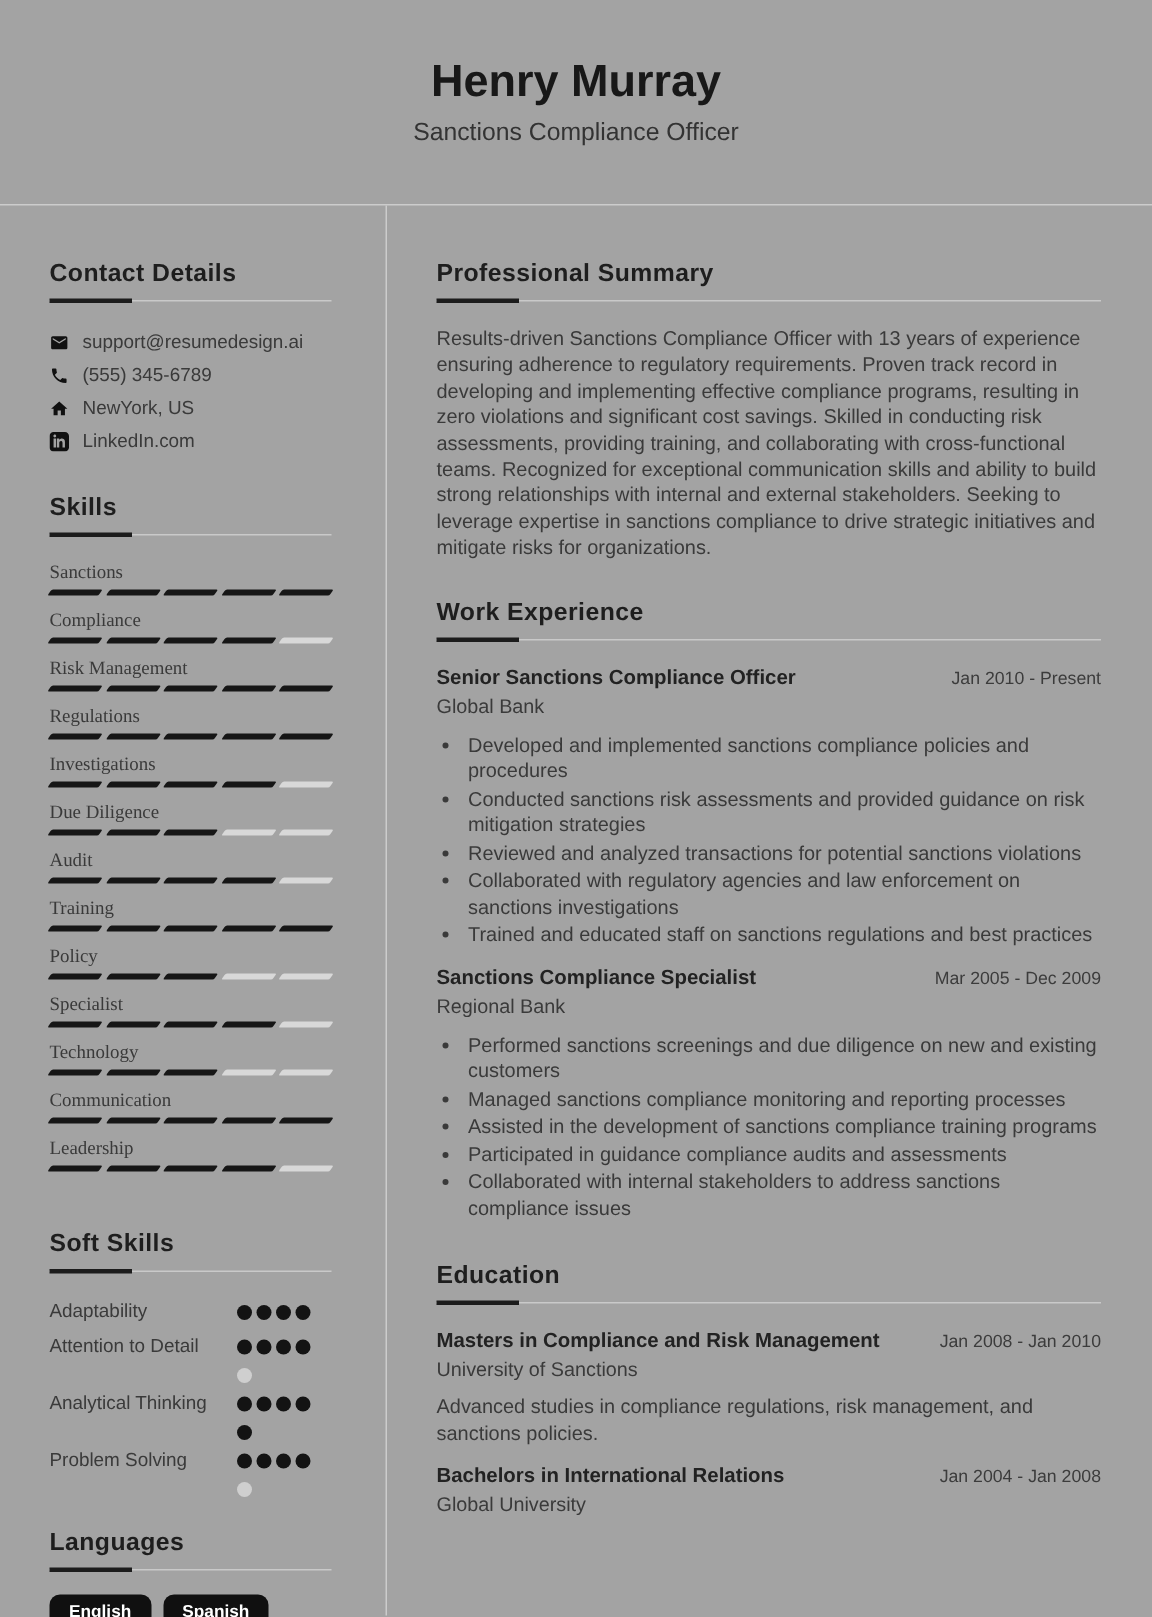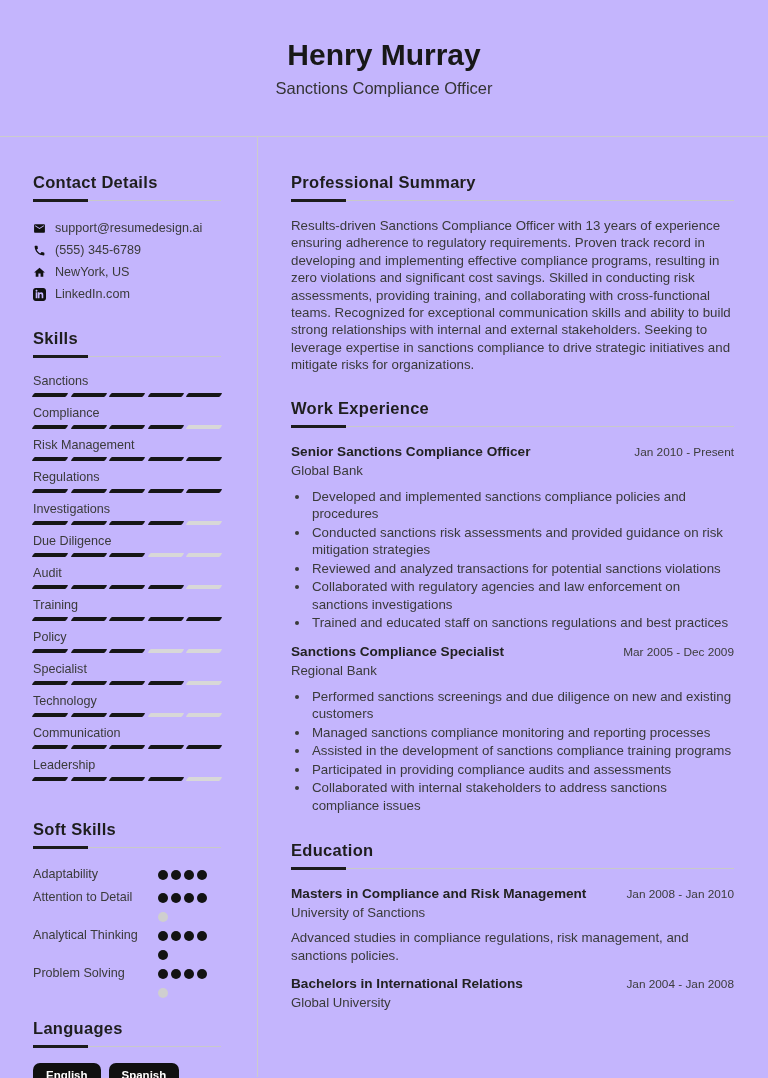--- a/index.html
+++ b/index.html
@@ -2,21 +2,21 @@
 <html style="--text: #3a3a3a; --heading: #1e1e1e; --accent: #1c1c1c; --bar-filled: #161616; --bar-empty: #d8d8d8; --dot-filled: #131313; --dot-empty: #cfcfcf; --divider: #cccccc; --badge-bg: #101010; --badge-text: #ffffff;"><head>
 <meta charset="utf-8">
 <style>
   :root {
     --text:#3a3a3a; --heading:#1e1e1e; --bar-filled:#161616; --bar-empty:#d8d8d8;
     --dot-filled:#131313; --dot-empty:#cfcfcf; --divider:#cccccc;
     --badge-bg:#101010; --badge-text:#ffffff; --accent:#1c1c1c;
   }
   * { box-sizing:border-box; }
   html,body { margin:0; padding:0; background:#fff; }
-  .page { width:768px; height:1078px; overflow:hidden; background:#c4b5fd; position:relative;
+  .page { width:768px; height:1078px; overflow:hidden; background:#a3a3a3; position:relative;
           font-family:"Liberation Sans", sans-serif; margin:0 auto; }
 
   
   .top-header { height:137px; border-bottom:1px solid var(--divider); text-align:center; padding-top:37px; }
   .name { font-size:30px; line-height:36px; font-weight:700; color:#181818; margin:0; }
   .subtitle { font-size:16.5px; line-height:20px; color:#333; margin-top:5px; }
 
   
   .columns { display:flex; height:940px; }
   .sidebar { width:258px; flex:0 0 258px; border-right:1px solid var(--divider); padding:35px 36px 0 33px; }
@@ -30,21 +30,21 @@
   
   .contact-list { margin-top:20px; }
   .contact-row { display:flex; align-items:center; gap:9px; margin-bottom:8px; height:14px;
                  font-size:12.6px; color:var(--text); }
   .contact-row svg { width:13px; height:13px; fill:#111; flex:0 0 13px; }
 
   
   .skills-section { margin-top:27px; }
   .skill-list { margin-top:17px; }
   .skill-item { margin-bottom:9px; }
-  .skill-name { font-size:12.6px; line-height:15px; color:var(--text); margin-bottom:4px; }
+  .skill-name { font-size:12.6px; line-height:15px; color:var(--text); margin-bottom:4px;font-family:Liberation Serif, serif; }
   .skill-bar { display:flex; gap:5px; height:4px; }
   .skill-bar .seg { flex:1; background:var(--bar-empty); transform:skewX(-35deg); border-radius:1px; }
   .skill-bar .seg.filled { background:var(--bar-filled); }
 
   
   .soft-section { margin-top:38px; }
   .soft-list { margin-top:18px; }
   .soft-row { display:flex; margin-bottom:5px; }
   .soft-name { flex:0 0 125px; font-size:12.6px; line-height:17.5px; color:var(--text); }
   .dots { width:52px; display:flex; flex-wrap:wrap; gap:9px 3px; padding-top:4px; align-content:flex-start; }
@@ -342,21 +342,21 @@
         <div class="job">
           <div class="entry-head">
             <span class="entry-title">Sanctions Compliance Specialist</span>
             <span class="entry-dates">Mar 2005 - Dec 2009</span>
           </div>
           <div class="entry-org">Regional Bank</div>
           <ul class="bullets">
             <li>Performed sanctions screenings and due diligence on new and existing customers</li>
             <li>Managed sanctions compliance monitoring and reporting processes</li>
             <li>Assisted in the development of sanctions compliance training programs</li>
-            <li>Participated in providing compliance audits and assessments</li>
+            <li>Participated in guidance compliance audits and assessments</li>
             <li>Collaborated with internal stakeholders to address sanctions compliance issues</li>
           </ul>
         </div>
       </div>
 
       <div class="edu-section">
         <h2 class="sec">Education</h2>
         <div class="rule"></div>
 
         <div class="school">

